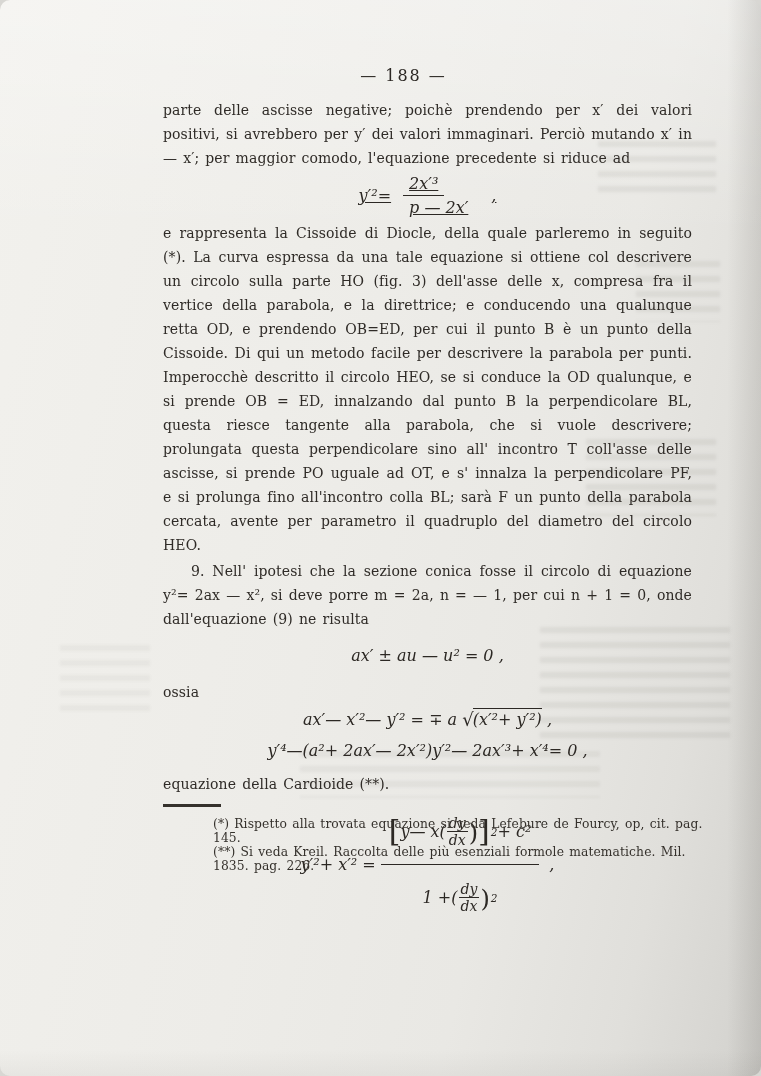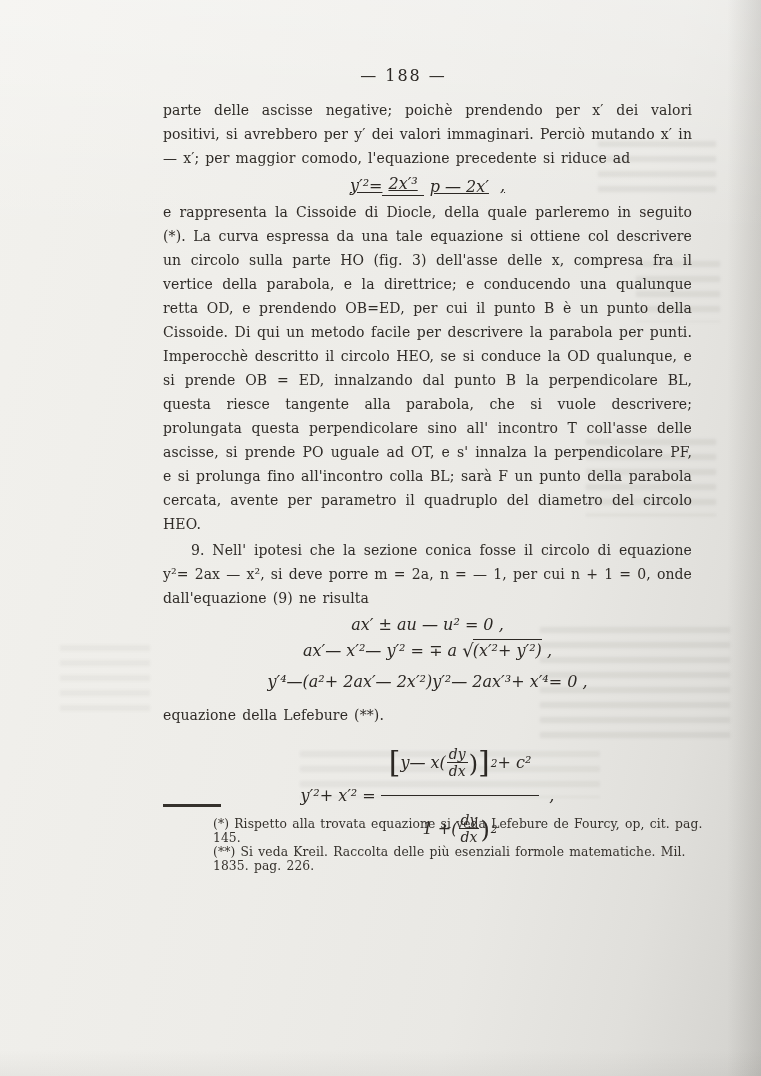--- a/index.html
+++ b/index.html
@@ -9,20 +9,21 @@
     background: #d8d7d3;
   }
   .page {
     position: relative;
     width: 761px; height: 1076px;
     overflow: hidden;
     color: #2f2b27;
     background:
       linear-gradient(180deg, rgba(255,255,255,0.30) 0%, rgba(255,255,255,0) 22%),
       linear-gradient(103deg, #f2f1ed 0%, #edecE8 45%, #e9e8e4 68%, #e0dfdb 85%, #d2d1cd 100%);
+    border-radius: 10px;
   }
   .edge-shade {
     position: absolute; top: 0; right: 0; width: 34px; height: 100%;
     background: linear-gradient(90deg, rgba(70,66,60,0) 0%, rgba(70,66,60,0.14) 100%);
     pointer-events: none;
   }
   .bottom-shade {
     position: absolute; left: 0; bottom: 0; width: 100%; height: 26px;
     background: linear-gradient(180deg, rgba(70,66,60,0) 0%, rgba(70,66,60,0.05) 100%);
     pointer-events: none;
@@ -59,26 +60,26 @@
   }
   p.indent { text-indent: 28px; }
   p.mt { margin-top: 2px; }
 
   .eq {
     display: flex; justify-content: center; align-items: center;
     font-style: italic; font-size: 16px; color: #2c2824;
   }
   .eq-line { text-align: center; font-style: italic; font-size: 16px; color: #2c2824; }
   .eq1 { margin: 4px 0 4px 0; text-decoration: underline; }
-  .eq-simple { margin: 5px 0; }
+  .eq-simple { margin: 15px 0; }
   .eq-rad { margin: 4px 0; }
   .eq-card { margin: 12px 0; }
   .eq-big { margin: 7px 0 0 0; }
 
-  .frac { display: inline-flex; flex-direction: row; align-items: center; margin: 0 0; }
+  .frac { display: inline-flex; flex-direction: column; align-items: flex-start; margin: 0 12px; }
   .frac .num { border-bottom: 1.3px solid #2c2824; padding: 0 6px 2px; }
   .frac .den { padding: 2px 6px 0; }
 
   .radicand { display: inline-block; border-top: 1.2px solid #2c2824; padding-top: 1px; }
   .sqrt-sign { font-style: normal; font-size: 18px; position: relative; top: 1px; margin-right: -1px; }
 
   .bigfrac { display: inline-flex; flex-direction: column; align-items: center; margin: 0 5px; }
   .bigfrac .bnum { display: flex; align-items: center; border-bottom: 1.4px solid #2c2824; padding: 0 8px 4px; }
   .bigfrac .bden { display: flex; align-items: center; padding-top: 4px; }
   .ifrac { display: inline-flex; flex-direction: column; align-items: flex-end; font-size: 14px; line-height: 1.15; margin: 12px 1px; }
@@ -128,29 +129,30 @@
         </span>
         <span class="eq-comma">,</span>
     </div>
 
     <p class="bodytext">e rappresenta la Cissoide di Diocle, della quale parleremo in seguito (*). La curva espressa da una tale equazione si ottiene col descrivere un circolo sulla parte HO (fig. 3) dell'asse delle x, compresa fra il vertice della parabola, e la direttrice; e conducendo una qualunque retta OD, e prendendo OB=ED, per cui il punto B è un punto della Cissoide. Di qui un metodo facile per descrivere la parabola per punti. Imperocchè descritto il circolo HEO, se si conduce la OD qualunque, e si prende OB = ED, innalzando dal punto B la perpendicolare BL, questa riesce tangente alla parabola, che si vuole descrivere; prolungata questa perpendicolare sino all' incontro T coll'asse delle ascisse, si prende PO uguale ad OT, e s' innalza la perpendicolare PF, e si prolunga fino all'incontro colla BL; sarà F un punto della parabola cercata, avente per parametro il quadruplo del diametro del circolo HEO.</p>
 
     <p class="bodytext indent mt">9. Nell' ipotesi che la sezione conica fosse il circolo di equazione y²= 2ax — x², si deve porre m = 2a, n = — 1, per cui n + 1 = 0, onde dall'equazione (9) ne risulta</p>
 
     <div class="eq-line eq-simple">ax′ ± au — u² = 0 ,</div>
 
+    <p class="bodytext">ossia</p>
 
     <div class="eq-line eq-rad">
       <span>ax′— x′²— y′² = ∓ a </span><span class="sqrt-sign">√</span><span class="radicand">(x′²+ y′²)</span><span> ,</span>
     </div>
 
 
     <div class="eq-line eq-card">y′⁴—(a²+ 2ax′— 2x′²)y′²— 2ax′³+ x′⁴= 0 ,</div>
 
-    <p class="bodytext">equazione della Lefebure (**).</p>
+    <p class="bodytext">equazione della Cardioide (**).</p>
 
 
     <div class="eq eq-big">
       <span>y′²+ x′² =</span>
       <span class="bigfrac">
         <span class="bnum">
             <span class="tall">[</span>
             <span>y— x(</span>
             <span class="ifrac">
               <span class="inum">dy</span>

